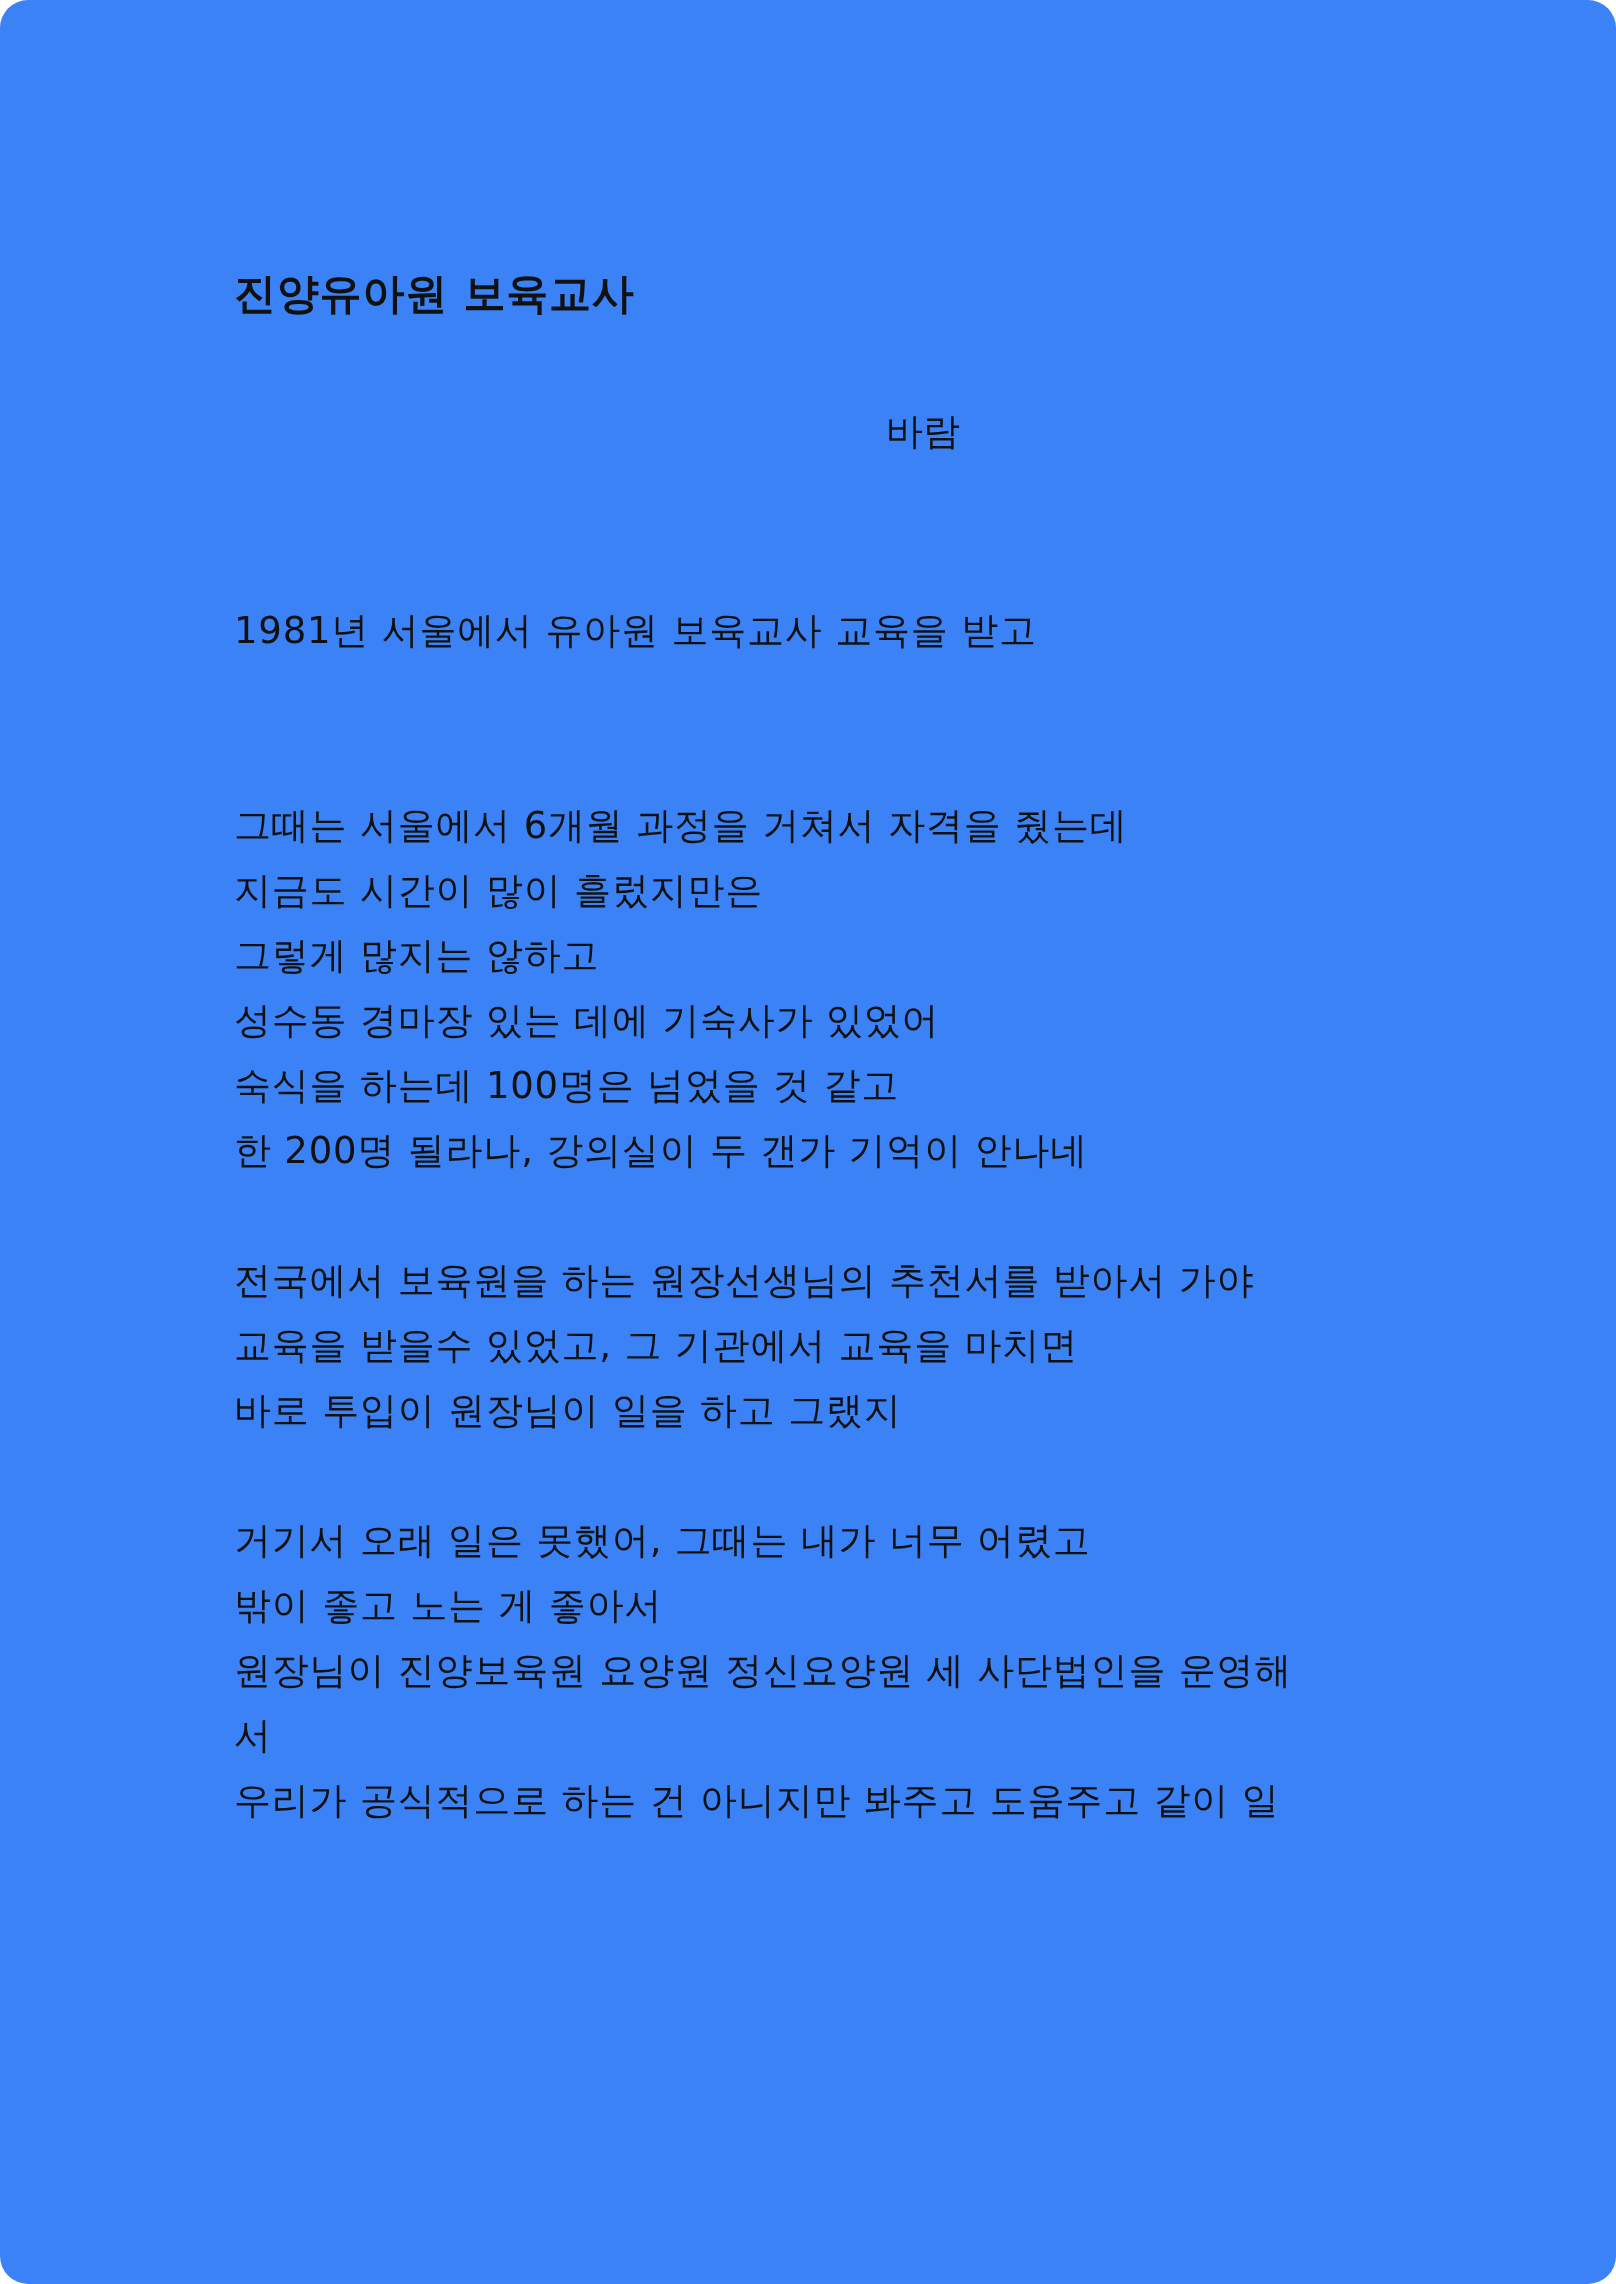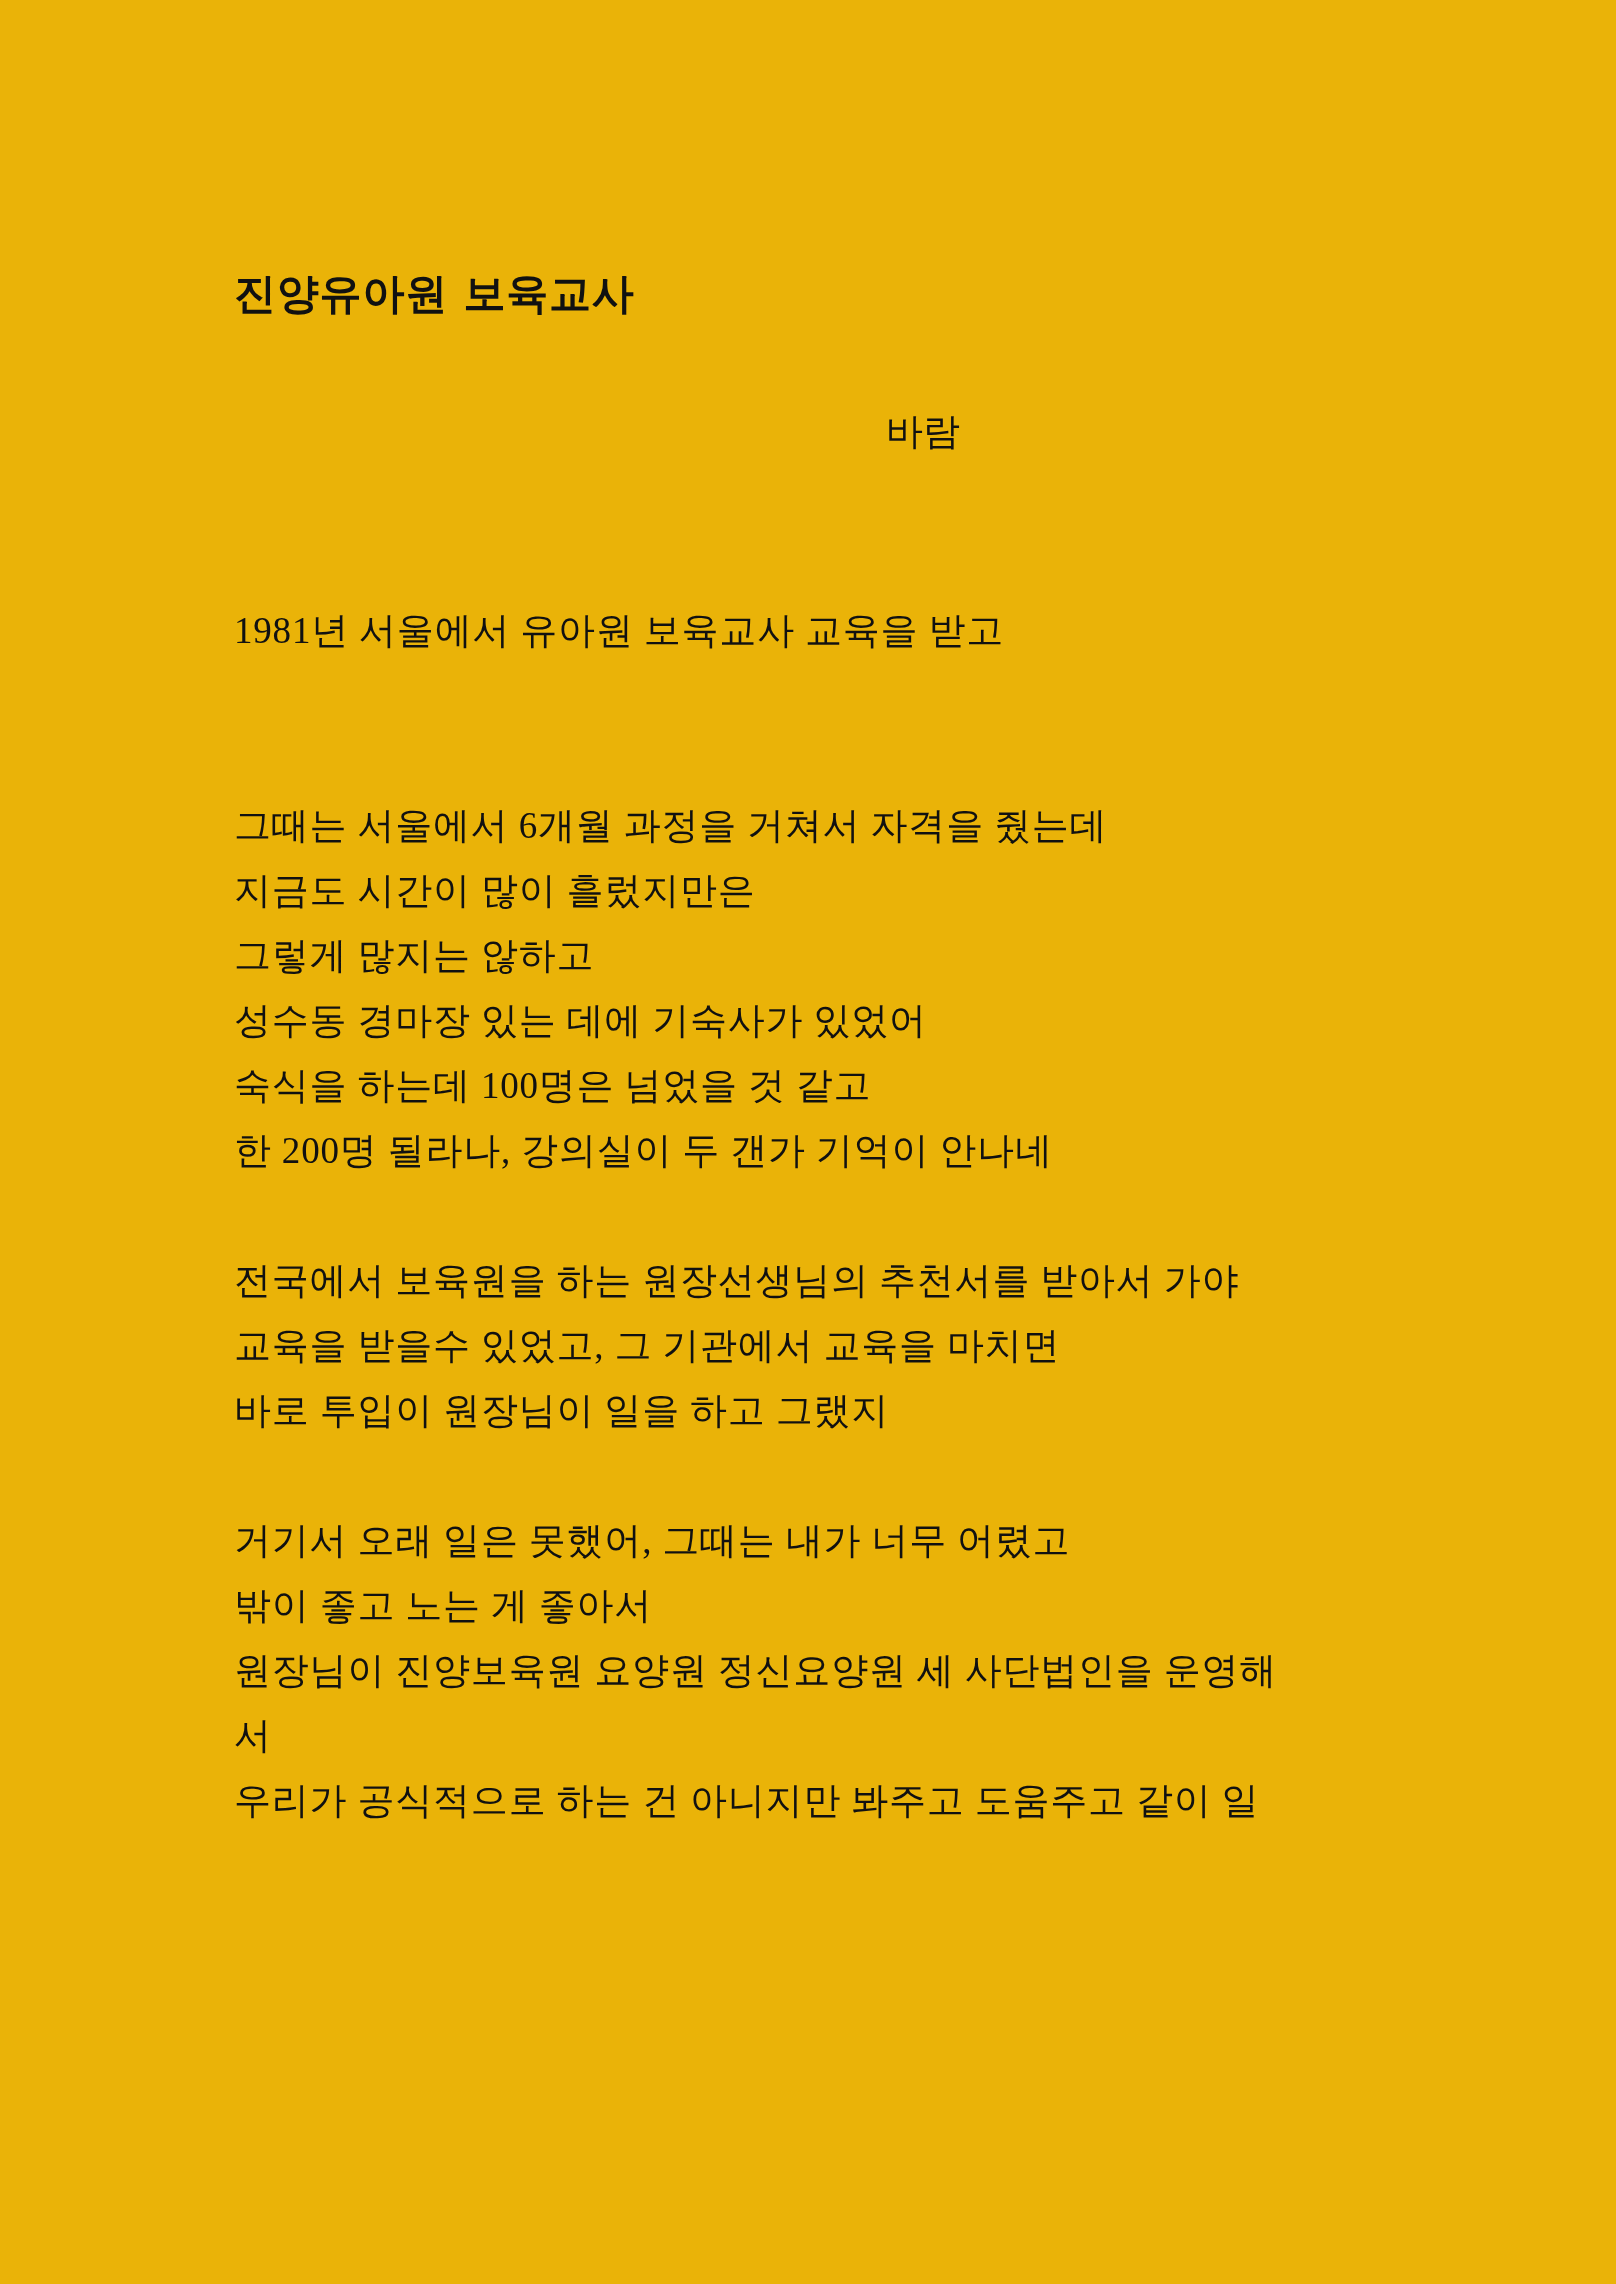--- a/index.html
+++ b/index.html
@@ -1,22 +1,22 @@
 <!DOCTYPE html>
 <html style="font-size:13.5px"><head>
   <meta charset="utf-8">
   <style>
     html, body { margin: 0; padding: 0; background: #ffffff; }
     body { width: 1616px; height: 2284px; position: relative; overflow: hidden;
            font-family: "DejaVu Sans", "Liberation Sans", sans-serif; color: #111111; }
-    .page { position: absolute; left: 0; top: 0; width: 1616px; height: 2284px; background: #eab308; }
+    .page { position: absolute; left: 0; top: 0; width: 1616px; height: 2284px; background: #3b82f6; border-radius: 28px; }
     .title { position: absolute; left: 234px; top: 268px; font-size: 42px; font-weight: bold;
              letter-spacing: 0.8px; white-space: nowrap; line-height: 51px; }
     .author { position: absolute; left: 886px; top: 406px; font-size: 37px; white-space: nowrap; line-height: 51px; }
-    .body { position: absolute; left: 234px; top: 598px; width: 1179px; font-family: Liberation Serif, serif; }
+    .body { position: absolute; left: 234px; top: 598px; width: 1179px; }
     .line { font-size: 37px; line-height: 65px; height: 65px; white-space: nowrap; letter-spacing: 0.8px; }
     .gap { height: 65px; }
     .gap2 { height: 130px; }
   </style>
 </head>
 <body>
 
 <div class="page">
   <div class="title">진양유아원 보육교사</div>
   <div class="author">바람</div>

